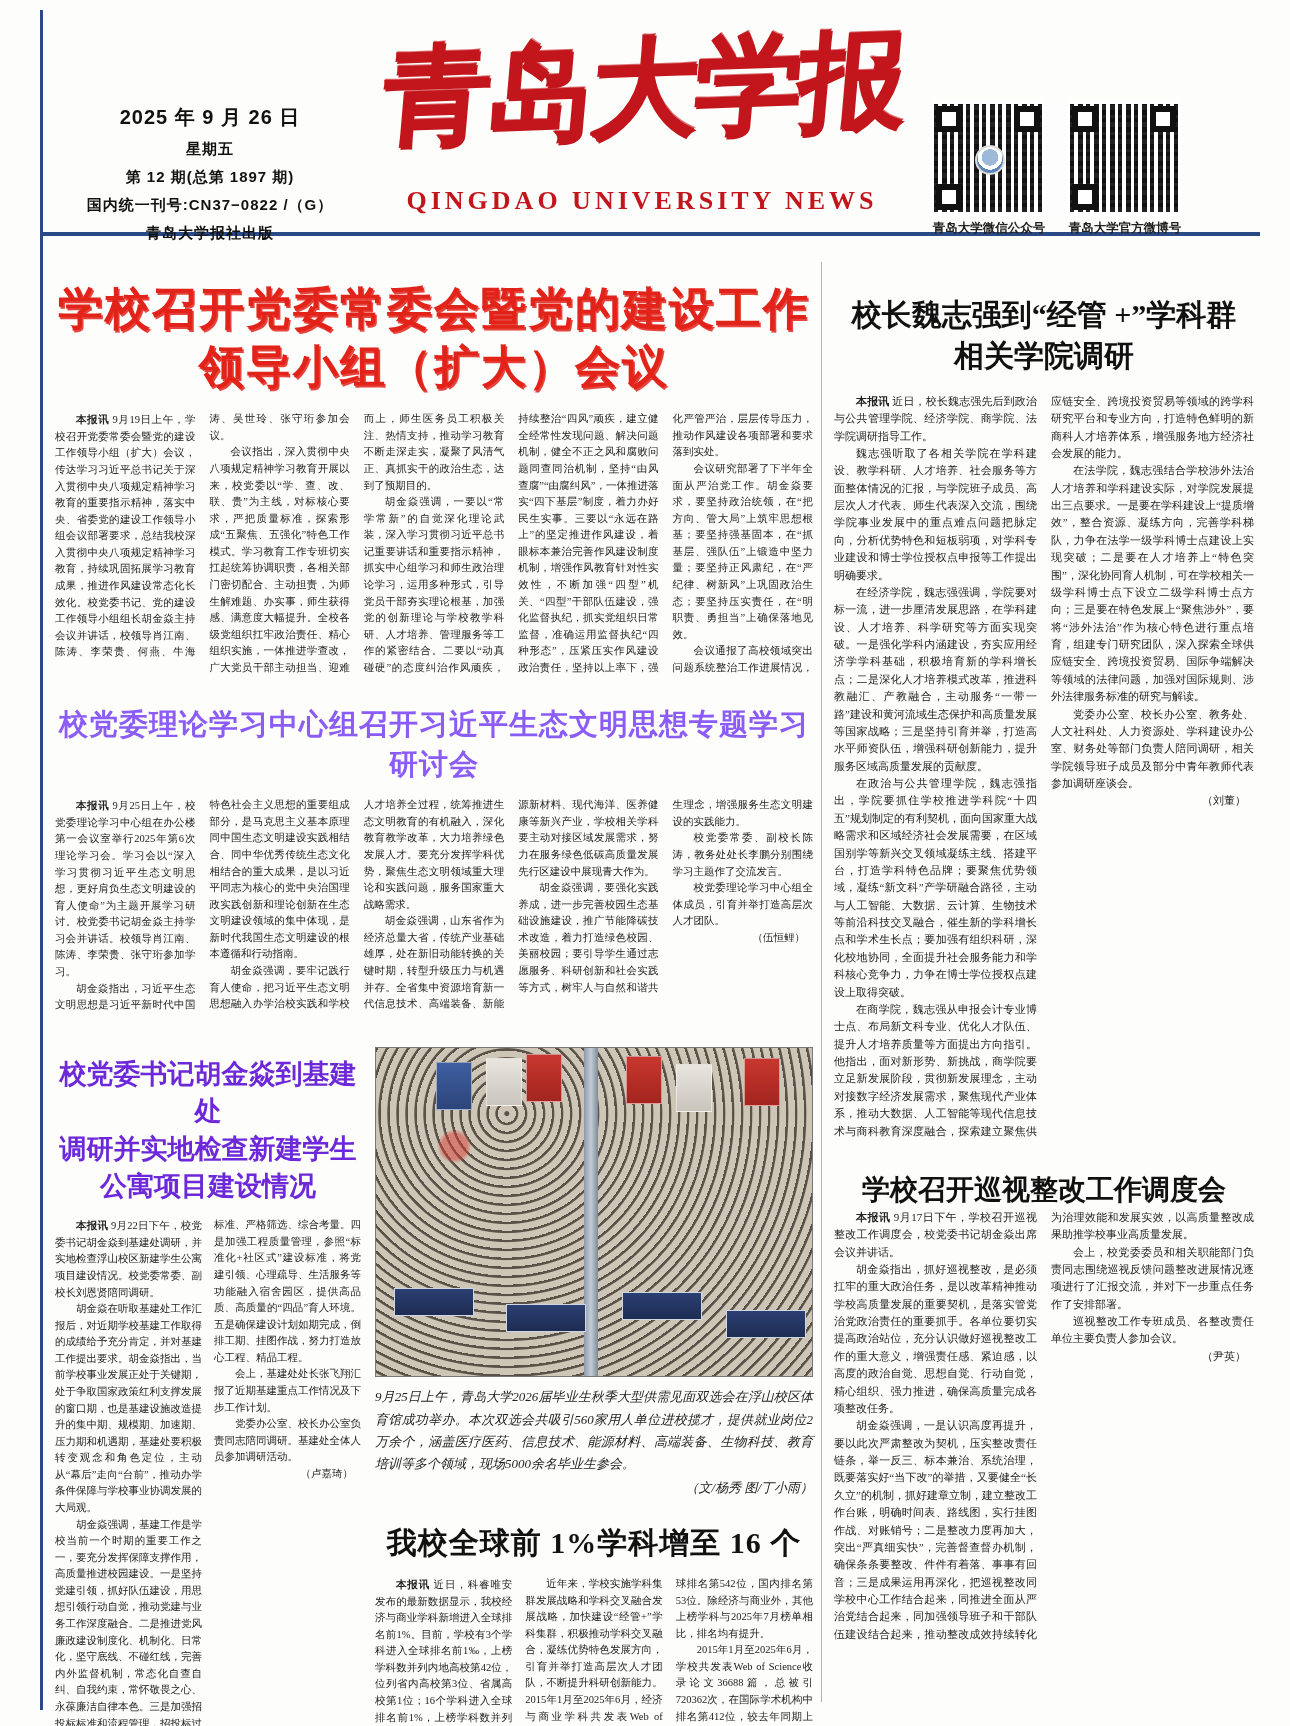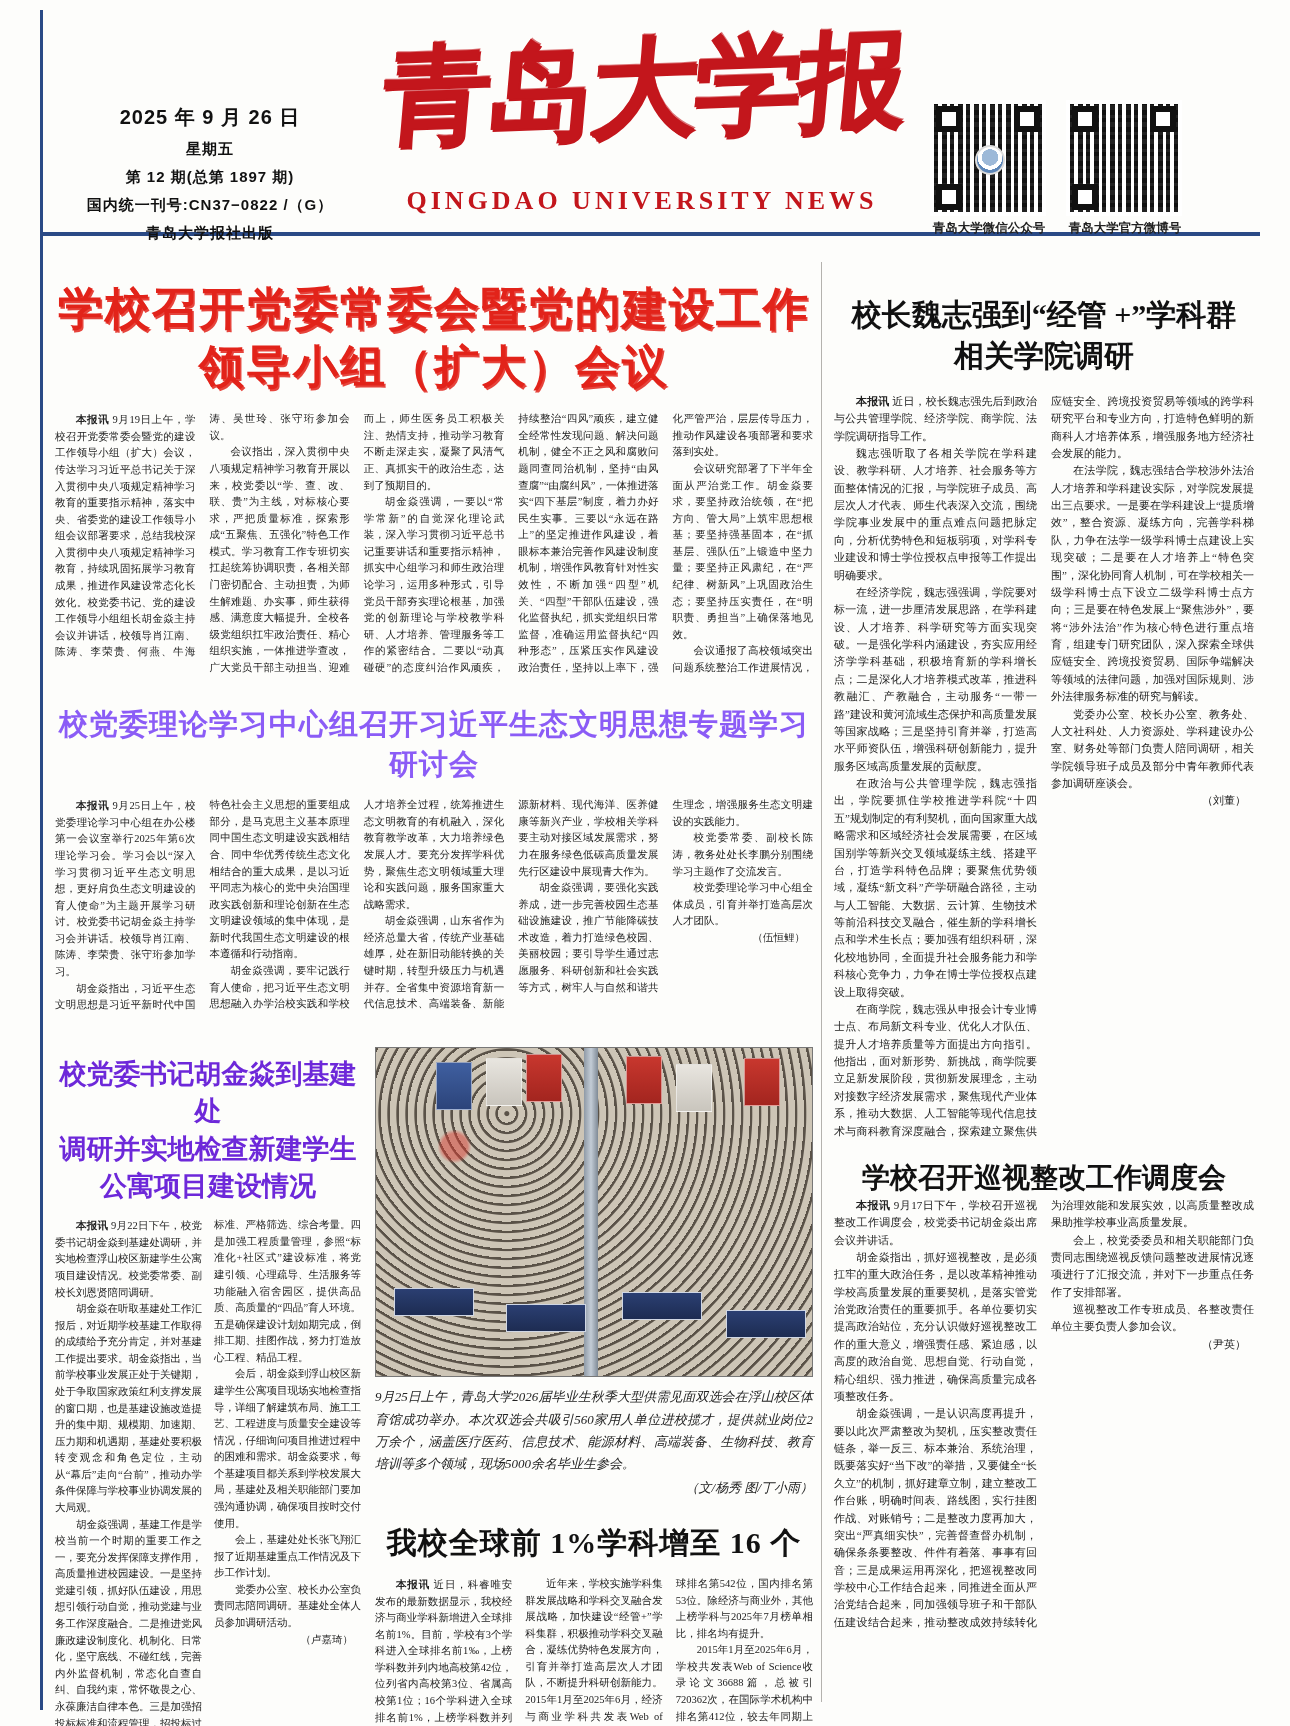--- a/index.html
+++ b/index.html
@@ -68,21 +68,21 @@
   .photo .board{position:absolute;height:26px;width:78px;background:linear-gradient(180deg,#2b3f72,#1d2c52);
                 border:1px solid #cfd6e4;}
   .photo .pillar{position:absolute;top:0;bottom:0;width:14px;background:linear-gradient(90deg,#8f9aa6,#c3ccd6,#7f8a96);}
   .caption{margin-top:9px;font-size:13px;line-height:1.72;text-align:justify;font-style:italic;color:#222;}
   .caption .credit{display:block;text-align:right;font-style:italic;margin-top:1px;}
   .d-head{margin-top:24px;text-align:center;font-weight:bold;font-size:30px;letter-spacing:1px;color:#111;}
   .d-body{margin-top:12px;height:216px;columns:3;column-gap:13px;}
   
   .e-head{padding-top:42px;text-align:center;font-weight:bold;font-size:30px;line-height:1.38;color:#111;}
   .e-body{margin-top:16px;height:752px;columns:2;column-gap:14px;font-size:11px;}
-  .f-head{margin-top:14px;text-align:center;font-weight:bold;font-size:28px;color:#111;}
+  .f-head{margin-top:26px;text-align:center;font-weight:bold;font-size:28px;color:#111;}
   .f-body{height:462px;columns:2;column-gap:14px;font-size:11px;}
 </style>
 </head>
 <body>
 
 <div class="page">
   <div class="left-rule"></div>
 
   <div class="masthead">
     <div class="issue-info">
@@ -147,21 +147,20 @@
       <div class="c-block">
         <div class="c-head">
           <div>校党委书记胡金焱到基建处</div>
           <div>调研并实地检查新建学生</div>
           <div>公寓项目建设情况</div>
         </div>
         <div class="c-body body-text">
             <p><b>本报讯</b> 9月22日下午，校党委书记胡金焱到基建处调研，并实地检查浮山校区新建学生公寓项目建设情况。校党委常委、副校长刘恩贤陪同调研。</p>
             <p>胡金焱在听取基建处工作汇报后，对近期学校基建工作取得的成绩给予充分肯定，并对基建工作提出要求。胡金焱指出，当前学校事业发展正处于关键期，处于争取国家政策红利支撑发展的窗口期，也是基建设施改造提升的集中期、规模期、加速期、压力期和机遇期，基建处要积极转变观念和角色定位，主动从“幕后”走向“台前”，推动办学条件保障与学校事业协调发展的大局观。</p>
             <p>胡金焱强调，基建工作是学校当前一个时期的重要工作之一，要充分发挥保障支撑作用，高质量推进校园建设。一是坚持党建引领，抓好队伍建设，用思想引领行动自觉，推动党建与业务工作深度融合。二是推进党风廉政建设制度化、机制化、日常化，坚守底线、不碰红线，完善内外监督机制，常态化自查自纠、自我约束，常怀敬畏之心、永葆廉洁自律本色。三是加强招投标标准和流程管理，招投标过程要公开透明，对投标企业明确标准、严格筛选、综合考量。四是加强工程质量管理，参照“标准化+社区式”建设标准，将党建引领、心理疏导、生活服务等功能融入宿舍园区，提供高品质、高质量的“四品”育人环境。五是确保建设计划如期完成，倒排工期、挂图作战，努力打造放心工程、精品工程。</p>
-            <p>会后，胡金焱到浮山校区新建学生公寓项目现场实地检查指导，详细了解建筑布局、施工工艺、工程进度与质量安全建设等情况，仔细询问项目推进过程中的困难和需求。胡金焱要求，每个基建项目都关系到学校发展大局，基建处及相关职能部门要加强沟通协调，确保项目按时交付使用。</p>
             <p>会上，基建处处长张飞翔汇报了近期基建重点工作情况及下步工作计划。</p>
             <p>党委办公室、校长办公室负责同志陪同调研。基建处全体人员参加调研活动。</p>
             <p class="byline">（卢嘉琦）</p>
           </div>
       </div>
 
       <div class="mid-block">
         <div class="photo">
           <div class="pillar" style="left:208px"></div>
           <div class="banner" style="left:150px"></div>

